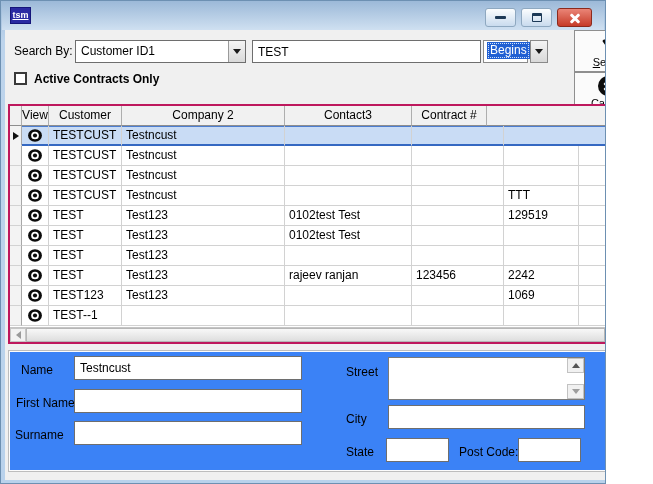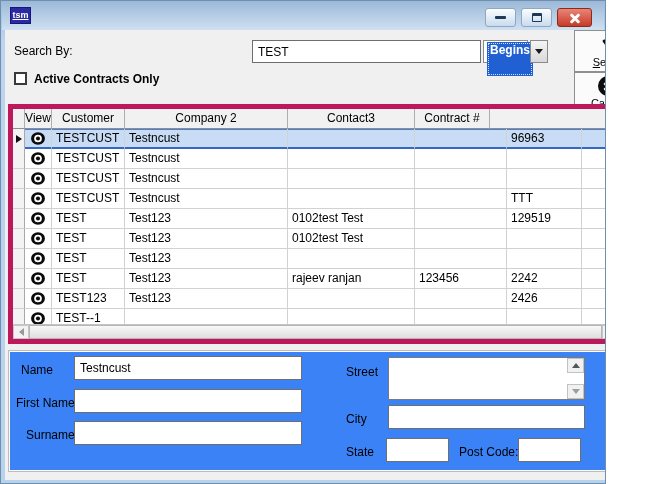--- a/index.html
+++ b/index.html
@@ -49,21 +49,21 @@
     border-left:1px solid #9a9a9a;
     display:flex; align-items:center; justify-content:center;
   }
   .tri-dn { width:0; height:0; border-left:4px solid transparent; border-right:4px solid transparent; border-top:5px solid #1a1a1a; }
   .tri-up { width:0; height:0; border-left:4px solid transparent; border-right:4px solid transparent; border-bottom:5px solid #444; }
   .txt {
     position:absolute; border:1px solid #6e6e6e; background:#fff;
     font:inherit; padding:2px 5px; outline:none;
   }
   .begins-box { position:absolute; border:1px solid #8a8a8a; background:#fff; padding:2px 3px; }
-  .begins-box .hl { background:#2160d3; color:#fff; padding:1px 3px 19px; outline:1px dotted #cfe0f8; outline-offset:-2px;font-weight:bold; }
+  .begins-box .hl { background:#2160d3; color:#fff; padding:1px 3px 2px; outline:1px dotted #cfe0f8; outline-offset:-2px; }
   .begins-drop { position:absolute; border:1px solid #8a8a8a; display:flex; align-items:center; justify-content:center; background:linear-gradient(#f4f4f4,#d9d9d9); }
   .chk { position:absolute; width:13px; height:13px; background:#fff; border:2px solid #3a3a3a; }
   .chk-lab { position:absolute; font-weight:bold; }
 
   
   .abtn {
     position:absolute; left:569px; width:68px; background:#fbfbfb;
     border:1px solid #8f8f8f; text-align:center; cursor:default;
   }
   .abtn .lab { display:inline-block; font-size:11px; margin-top:1px; }
@@ -74,21 +74,21 @@
   }
   .cancel-circle::before, .cancel-circle::after {
     content:""; position:absolute; left:5px; top:8.5px; width:10px; height:3px; background:#fff; border-radius:1px;
   }
   .cancel-circle::before { transform:rotate(45deg); }
   .cancel-circle::after { transform:rotate(-45deg); }
 
   
   .grid {
     position:absolute; left:3px; top:74px; width:632px; height:240px;
-    border:5px solid #be185d; background:#fff;
+    border:2px solid #be185d; background:#fff;
   }
   .ghead { display:flex; height:20px; background:#f1f1f1; }
   .hcell {
     border-right:1px solid #aeaeae; border-bottom:1px solid #8e8e8e;
     text-align:center; line-height:19px; white-space:nowrap; overflow:hidden; font-size:12px;
   }
   .gbody { position:absolute; left:0; top:20px; right:17px; bottom:15px; overflow:hidden; background:#fff; }
   .grow { display:flex; height:20px; background:#fff; }
   .gcell {
     border-right:1px solid #d2d2d2; border-bottom:1px solid #d2d2d2;
@@ -154,20 +154,26 @@
       <div class="winbtn close">
           <span class="g-close"></span>
         </div>
     </div>
   </div>
 
   <div class="client">
 
     <div class="lbl" style="left:9px; top:14px;">Search By:</div>
 
+    <div class="combo" style="left:70px; top:10px; width:171px; height:23px;">
+      <div class="val">Customer ID1</div>
+      <div class="dropbtn">
+          <span class="tri-dn"></span>
+        </div>
+    </div>
 
     <input class="txt" style="left: 247px; top: 10px; width: 229px; height: 23px;" value="TEST">
 
     <div class="begins-box" style="left:478px; top:10px; width:45px; height:23px;">
       <span class="hl">Begins</span>
     </div>
     <div class="begins-drop" style="left:525px; top:10px; width:18px; height:23px;">
       <span class="tri-dn"></span>
     </div>
 
@@ -205,21 +211,20 @@
       <svg class="eye" viewBox="0 0 16 16">
         <ellipse cx="8" cy="8" rx="7.4" ry="6.6" fill="#0b0b0b"></ellipse>
         <circle cx="8" cy="8" r="4.1" fill="#fff"></circle>
         <circle cx="8" cy="8" r="2.2" fill="#0b0b0b"></circle>
       </svg>
     </div>
     <div class="gcell w-cust cellval">TESTCUST</div>
     <div class="gcell w-comp cellval">Testncust</div>
     <div class="gcell w-cont cellval"></div>
     <div class="gcell w-phon cellval"></div>
-    <div class="gcell w-num cellval">96963</div>
     <div class="gcell w-fill"></div>
   </div>
           <div class="grow">
     <div class="gcell ind w-ind"></div>
     <div class="gcell viewc w-view">
       <svg class="eye" viewBox="0 0 16 16">
         <ellipse cx="8" cy="8" rx="7.4" ry="6.6" fill="#0b0b0b"></ellipse>
         <circle cx="8" cy="8" r="4.1" fill="#fff"></circle>
         <circle cx="8" cy="8" r="2.2" fill="#0b0b0b"></circle>
       </svg>
@@ -333,21 +338,21 @@
       <svg class="eye" viewBox="0 0 16 16">
         <ellipse cx="8" cy="8" rx="7.4" ry="6.6" fill="#0b0b0b"></ellipse>
         <circle cx="8" cy="8" r="4.1" fill="#fff"></circle>
         <circle cx="8" cy="8" r="2.2" fill="#0b0b0b"></circle>
       </svg>
     </div>
     <div class="gcell w-cust cellval">TEST123</div>
     <div class="gcell w-comp cellval">Test123</div>
     <div class="gcell w-cont cellval"></div>
     <div class="gcell w-phon cellval"></div>
-    <div class="gcell w-num cellval">2426</div>
+    <div class="gcell w-num cellval">1069</div>
     <div class="gcell w-fill"></div>
   </div>
           <div class="grow">
     <div class="gcell ind w-ind"></div>
     <div class="gcell viewc w-view">
       <svg class="eye" viewBox="0 0 16 16">
         <ellipse cx="8" cy="8" rx="7.4" ry="6.6" fill="#0b0b0b"></ellipse>
         <circle cx="8" cy="8" r="4.1" fill="#fff"></circle>
         <circle cx="8" cy="8" r="2.2" fill="#0b0b0b"></circle>
       </svg>
@@ -382,21 +387,21 @@
       <div class="corner"></div>
     </div>
 
     <div class="bpanel">
       <div class="lbl" style="left:12px; top:12px;">Name</div>
       <input class="txt" style="left: 65px; top: 5px; width: 228px; height: 24px;" value="Testncust">
 
       <div class="lbl" style="left:7px; top:45px;">First Name</div>
       <input class="txt" style="left: 65px; top: 38px; width: 228px; height: 24px;" value="">
 
-      <div class="lbl" style="left:17px; top:77px;text-align:center;">Surname</div>
+      <div class="lbl" style="left:6px; top:77px;text-align:center;">Surname</div>
       <input class="txt" style="left: 65px; top: 70px; width: 228px; height: 24px;" value="">
 
       <div class="lbl" style="left:337px; top:14px;">Street</div>
       <div class="street-box" style="left:379px; top:6px; width:197px; height:43px;">
         <textarea style=""></textarea>
         <div class="street-rail">
           <div class="rail-btn">
               <span class="tri-up-dis"></span>
             </div>
           <div class="rail-btn">

